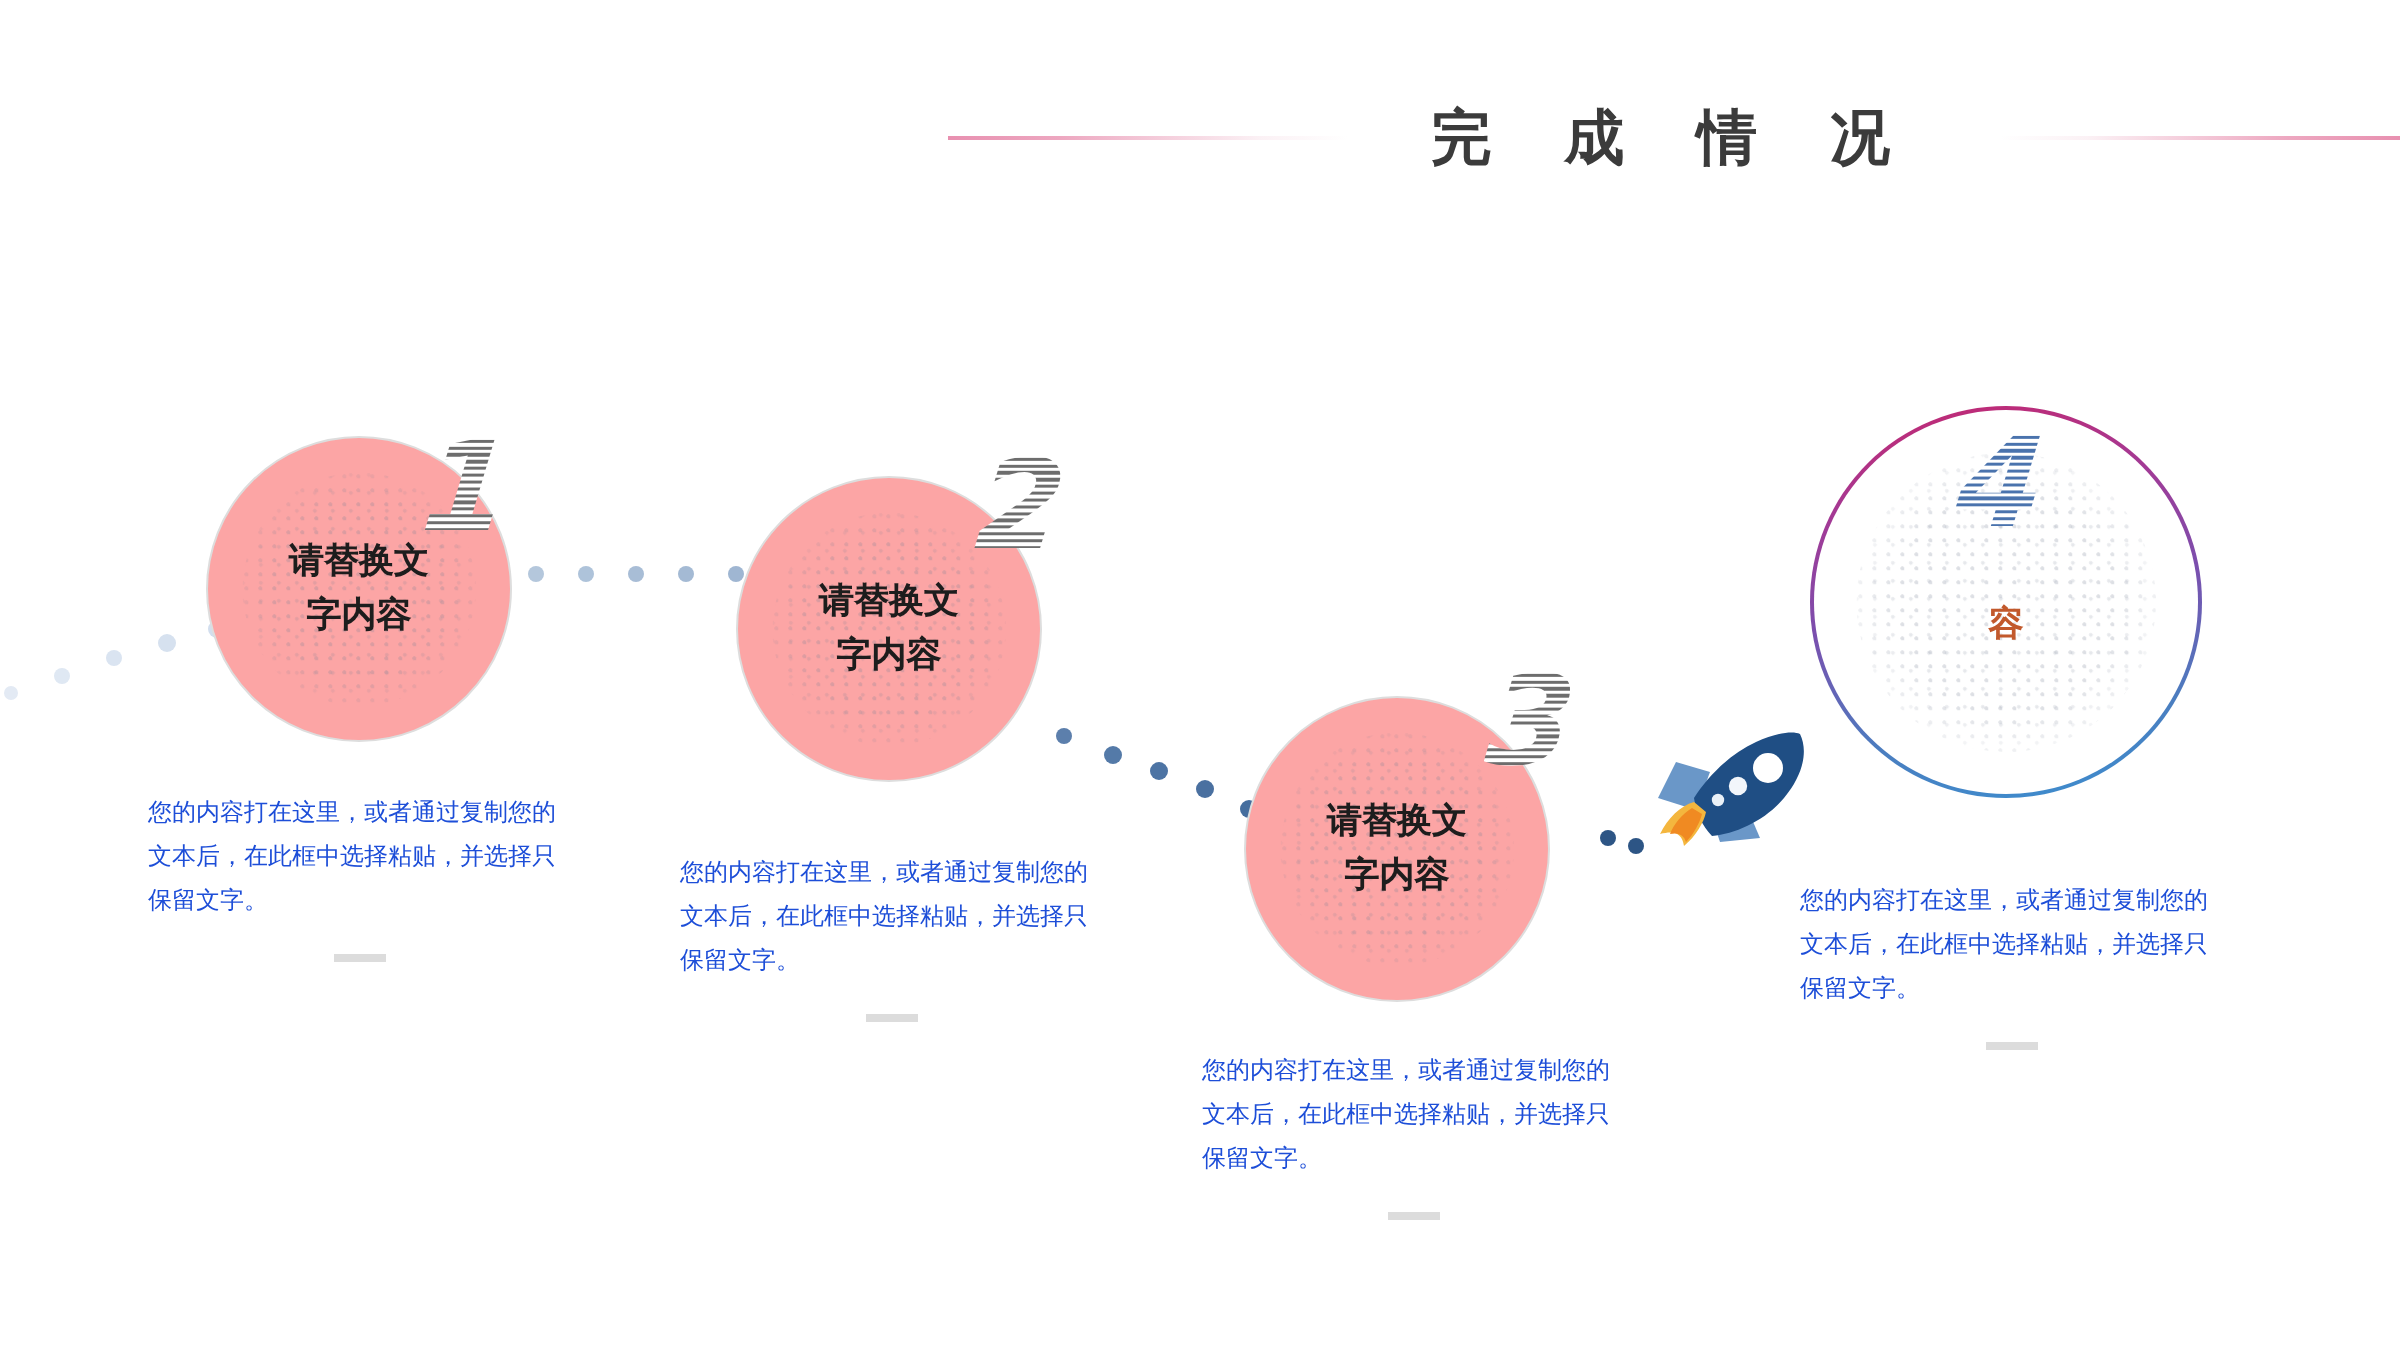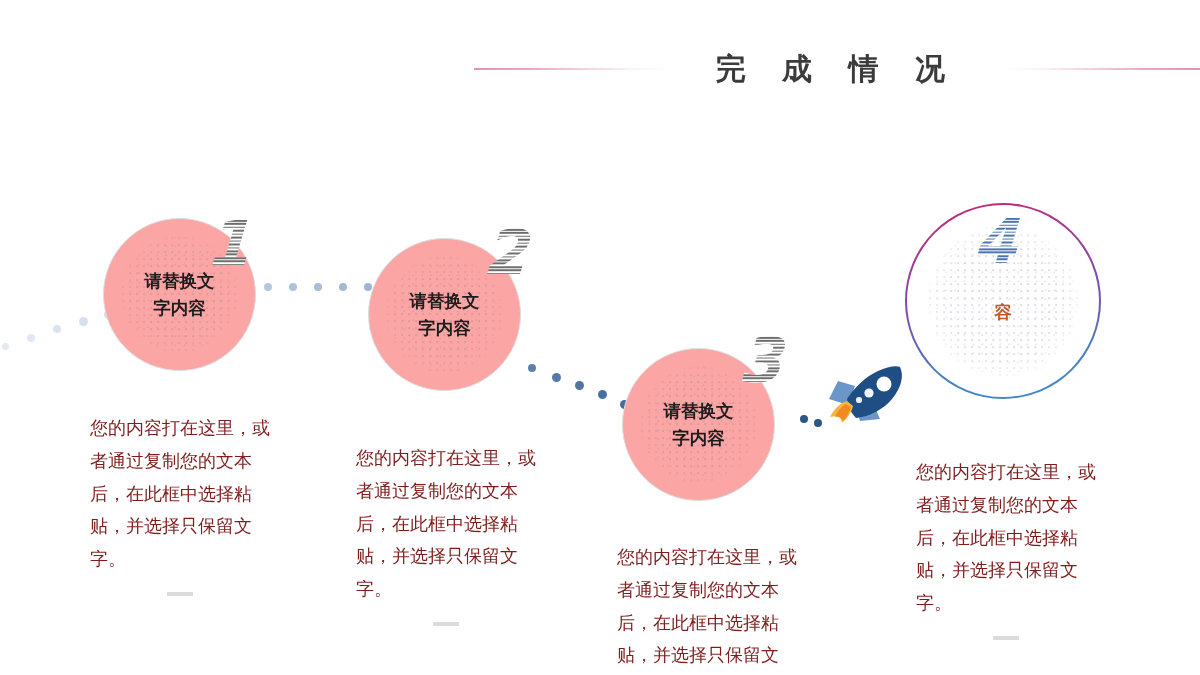--- a/index.html
+++ b/index.html
@@ -131,24 +131,24 @@
       #4a73ad 0px, #4a73ad 1.6px,
       #ffffff 1.6px, #ffffff 3.4px);
   }
 
   
   .desc {
     position: absolute;
     width: 212px;
   }
   .desc p {
-    margin: 16px;
-    font-size: 18px;
+    margin: 0;
+    font-size: 12px;
     line-height: 1.82;
-    color: #7f1d1d;
+    color: #1d4ed8;
     font-family: "DejaVu Sans", "Liberation Sans", sans-serif;
   }
   .desc .dash {
     width: 26px;
     height: 4px;
     background: #dcdcdc;
     margin: 16px auto 0 auto;
   }
 
   

